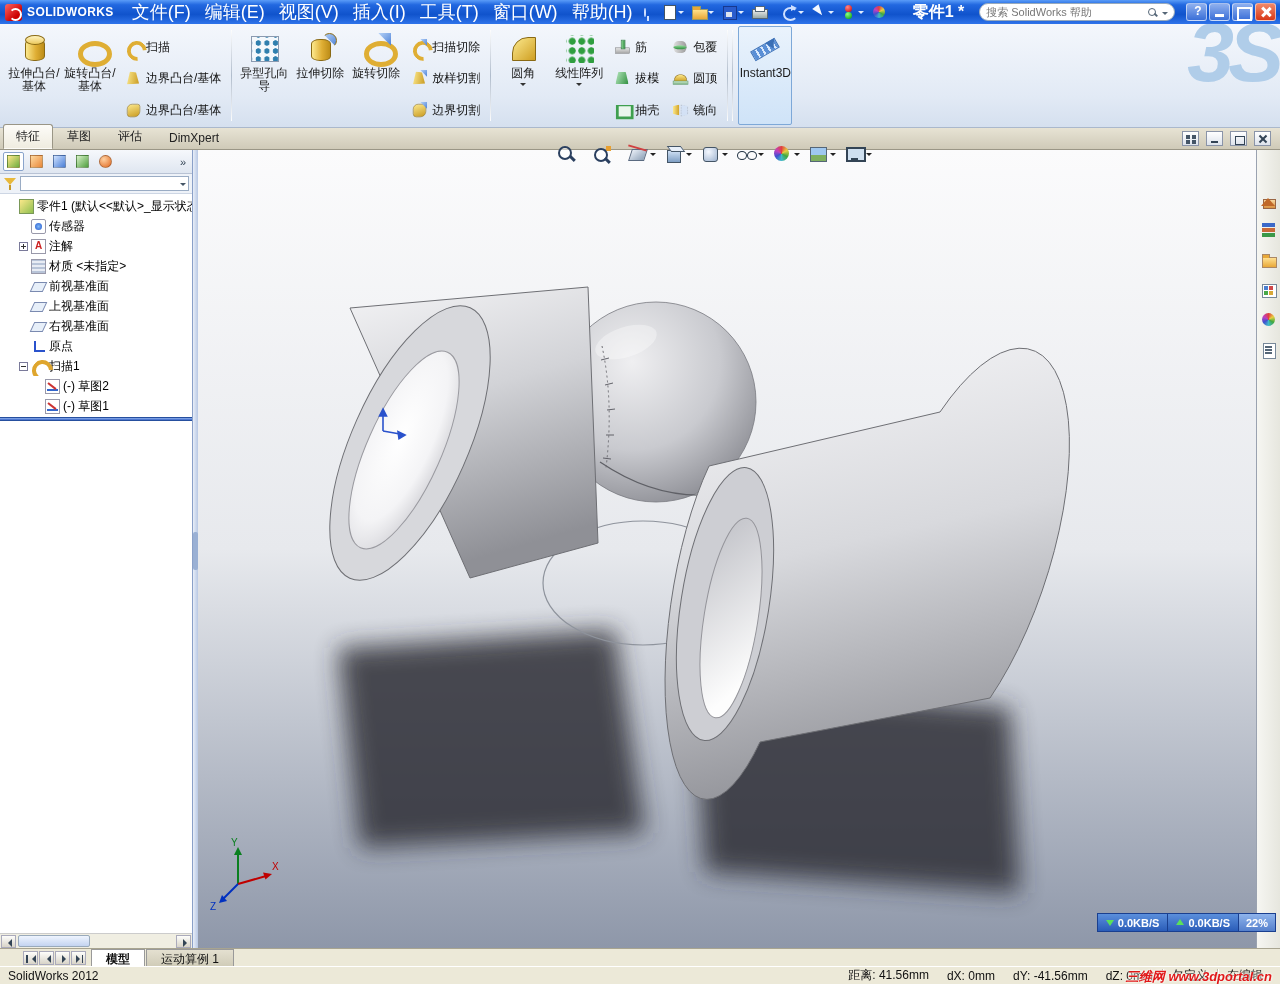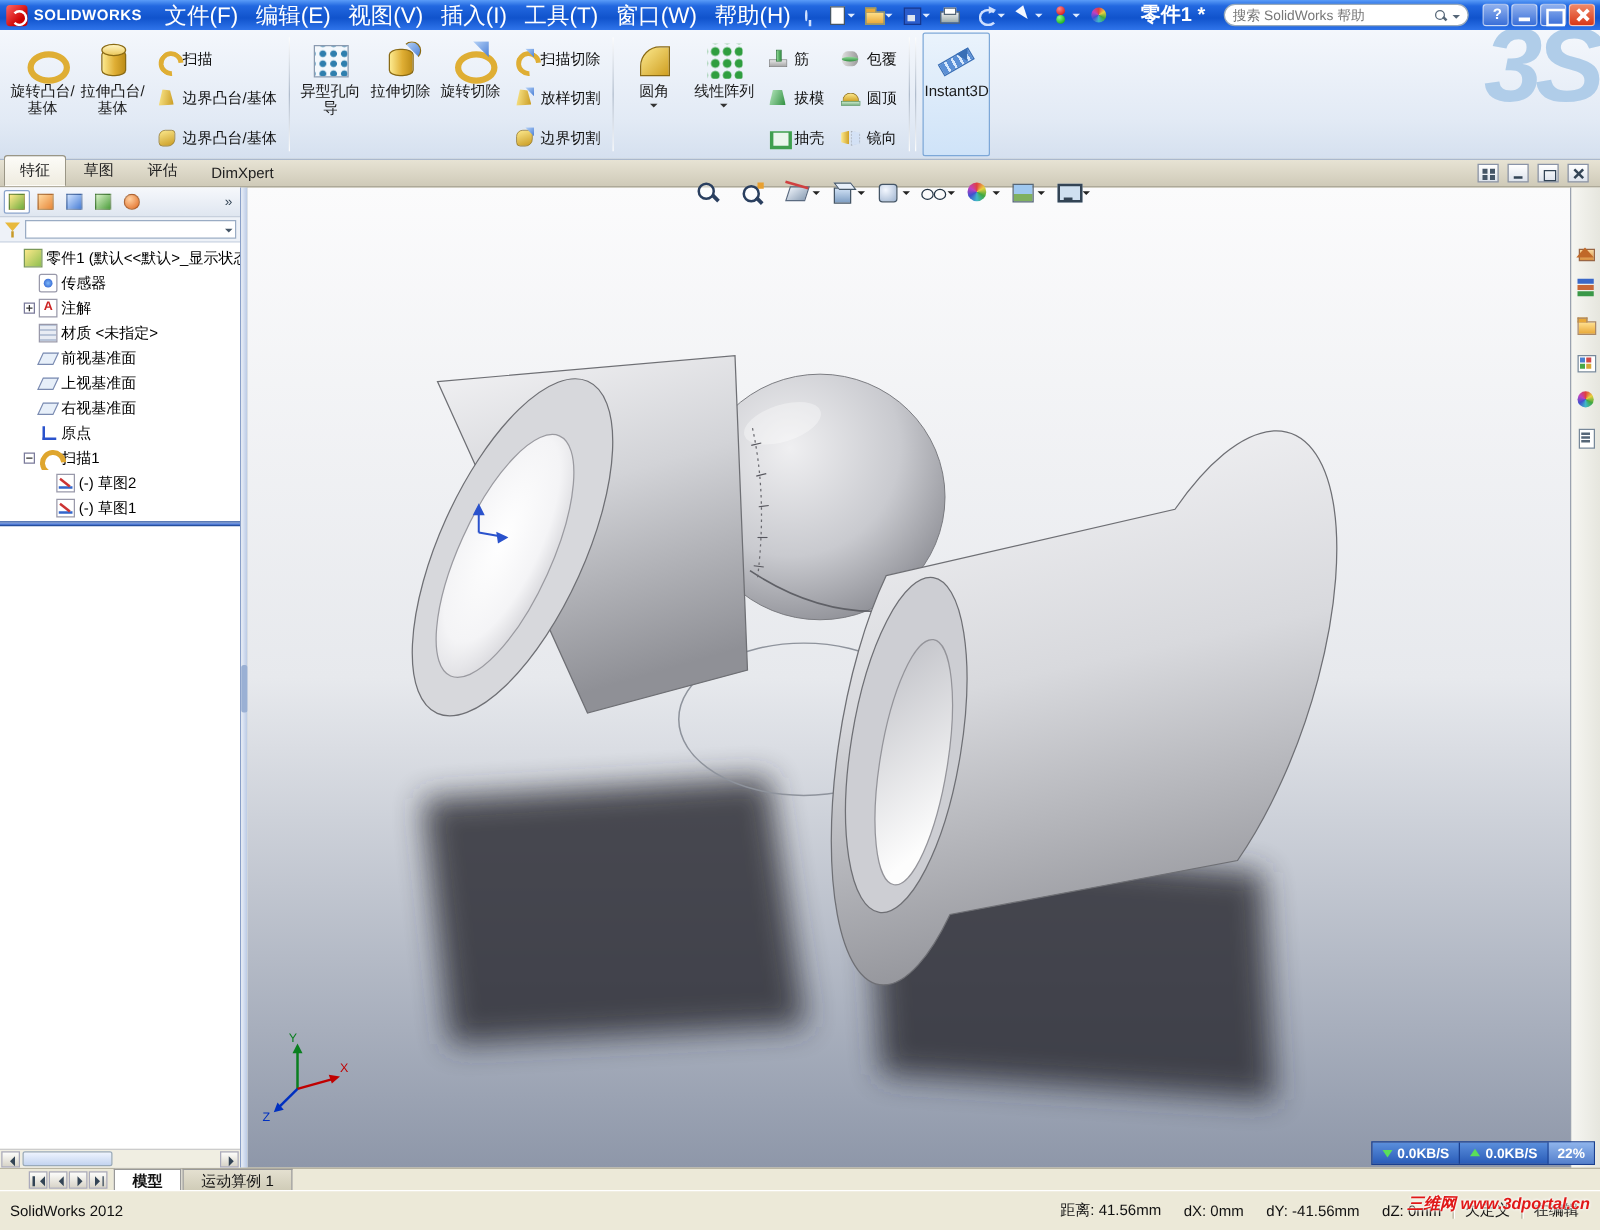--- a/index.html
+++ b/index.html
@@ -234,21 +234,21 @@
 .bt-first::before{left:4px;border-right-color:#345}
 .bt-first::after{content:"";position:absolute;left:2px;top:3px;width:1.5px;height:8px;background:#345}
 .bt-prev::before{left:3px;border-right-color:#345}
 .bt-next::before{left:6px;border-left-color:#345}
 .bt-last::before{left:4px;border-left-color:#345}
 .bt-last::after{content:"";position:absolute;right:2px;top:3px;width:1.5px;height:8px;background:#345}
 .btab{padding:1px 14px 2px;border:1px solid #999;border-bottom:none;background:linear-gradient(#e4e0d0,#d0ccb8);font-size:12px;height:17px;margin-right:1px;white-space:nowrap}
 .btab.active{background:#fff;font-weight:bold}
 
 
-.statusbar{height:32px;flex:none;background:#ece9d8;border-top:1px solid #fff;display:flex;align-items:center;padding:0 8px;font-size:12px;position:relative}
+.statusbar{height:18px;flex:none;background:#ece9d8;border-top:1px solid #fff;display:flex;align-items:center;padding:0 8px;font-size:12px;position:relative}
 .sb-app{margin-right:auto;white-space:nowrap}
 .sb-f{margin:0 9px;white-space:nowrap}
 .sb-sep{width:1px;height:13px;background:#b8b4a0;box-shadow:1px 0 0 #fff;flex:none}
 .watermark{position:absolute;right:8px;top:1px;color:#e01818;font-weight:bold;font-size:13px;font-style:italic;text-shadow:0 0 2px #fff,0 0 3px #fff;pointer-events:none;white-space:nowrap}
 </style>
 </head>
 <body>
 
 <div id="app">
 
@@ -326,29 +326,29 @@
       <span class="wbtn wb-min"></span>
       <span class="wbtn wb-max"></span>
       <span class="wbtn wb-close wb-close"></span>
     </div>
   </div>
 
   <div class="ribbon">
     <div class="rgroup">
       <div class="rbig">
         <span class="ricwrap">
+            <span class="ric ric-extrude"></span>
+          </span>
+        <span class="rlabel">拉伸凸台/基体</span>
+      </div>
+      <div class="rbig">
+        <span class="ricwrap">
             <span class="ric ric-revolve"></span>
           </span>
         <span class="rlabel">旋转凸台/基体</span>
-      </div>
-      <div class="rbig">
-        <span class="ricwrap">
-            <span class="ric ric-extrude"></span>
-          </span>
-        <span class="rlabel">拉伸凸台/基体</span>
       </div>
       <div class="rstack">
         <div class="rsmall">
           <span class="ricwrap">
               <span class="ric ric-sweep"></span>
             </span>
           <span class="slabel">扫描</span>
         </div>
         <div class="rsmall">
           <span class="ricwrap">

